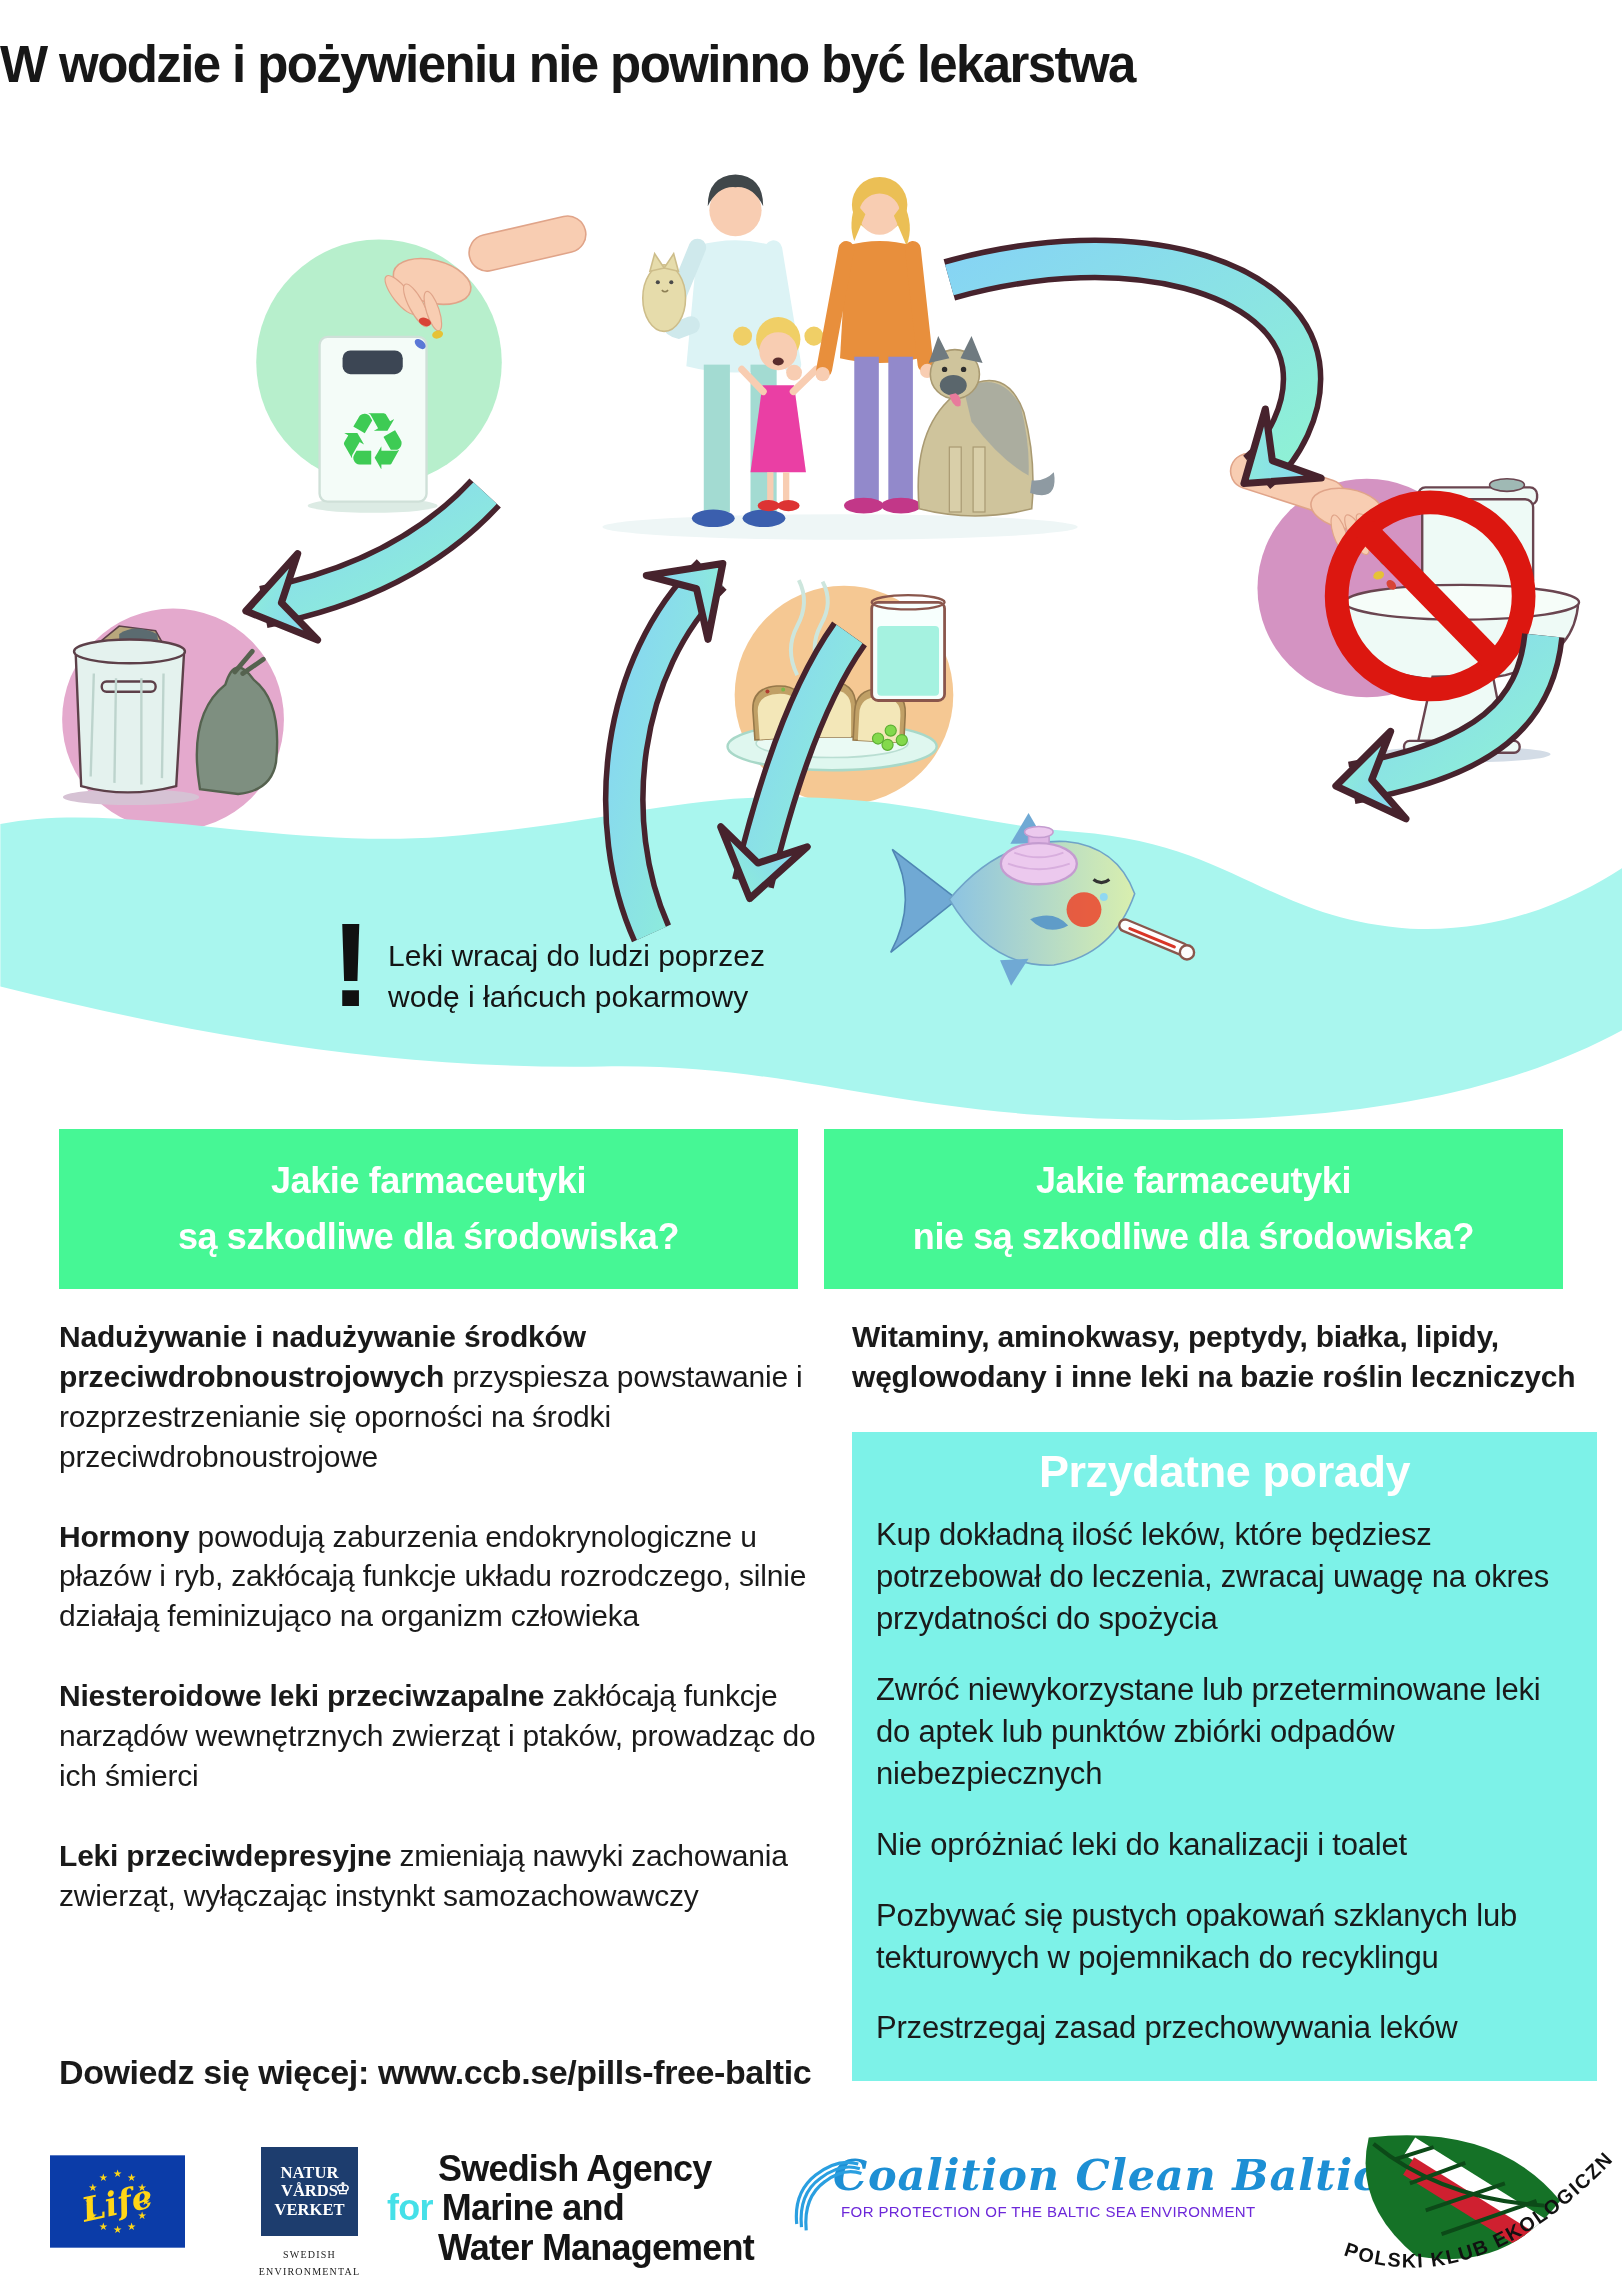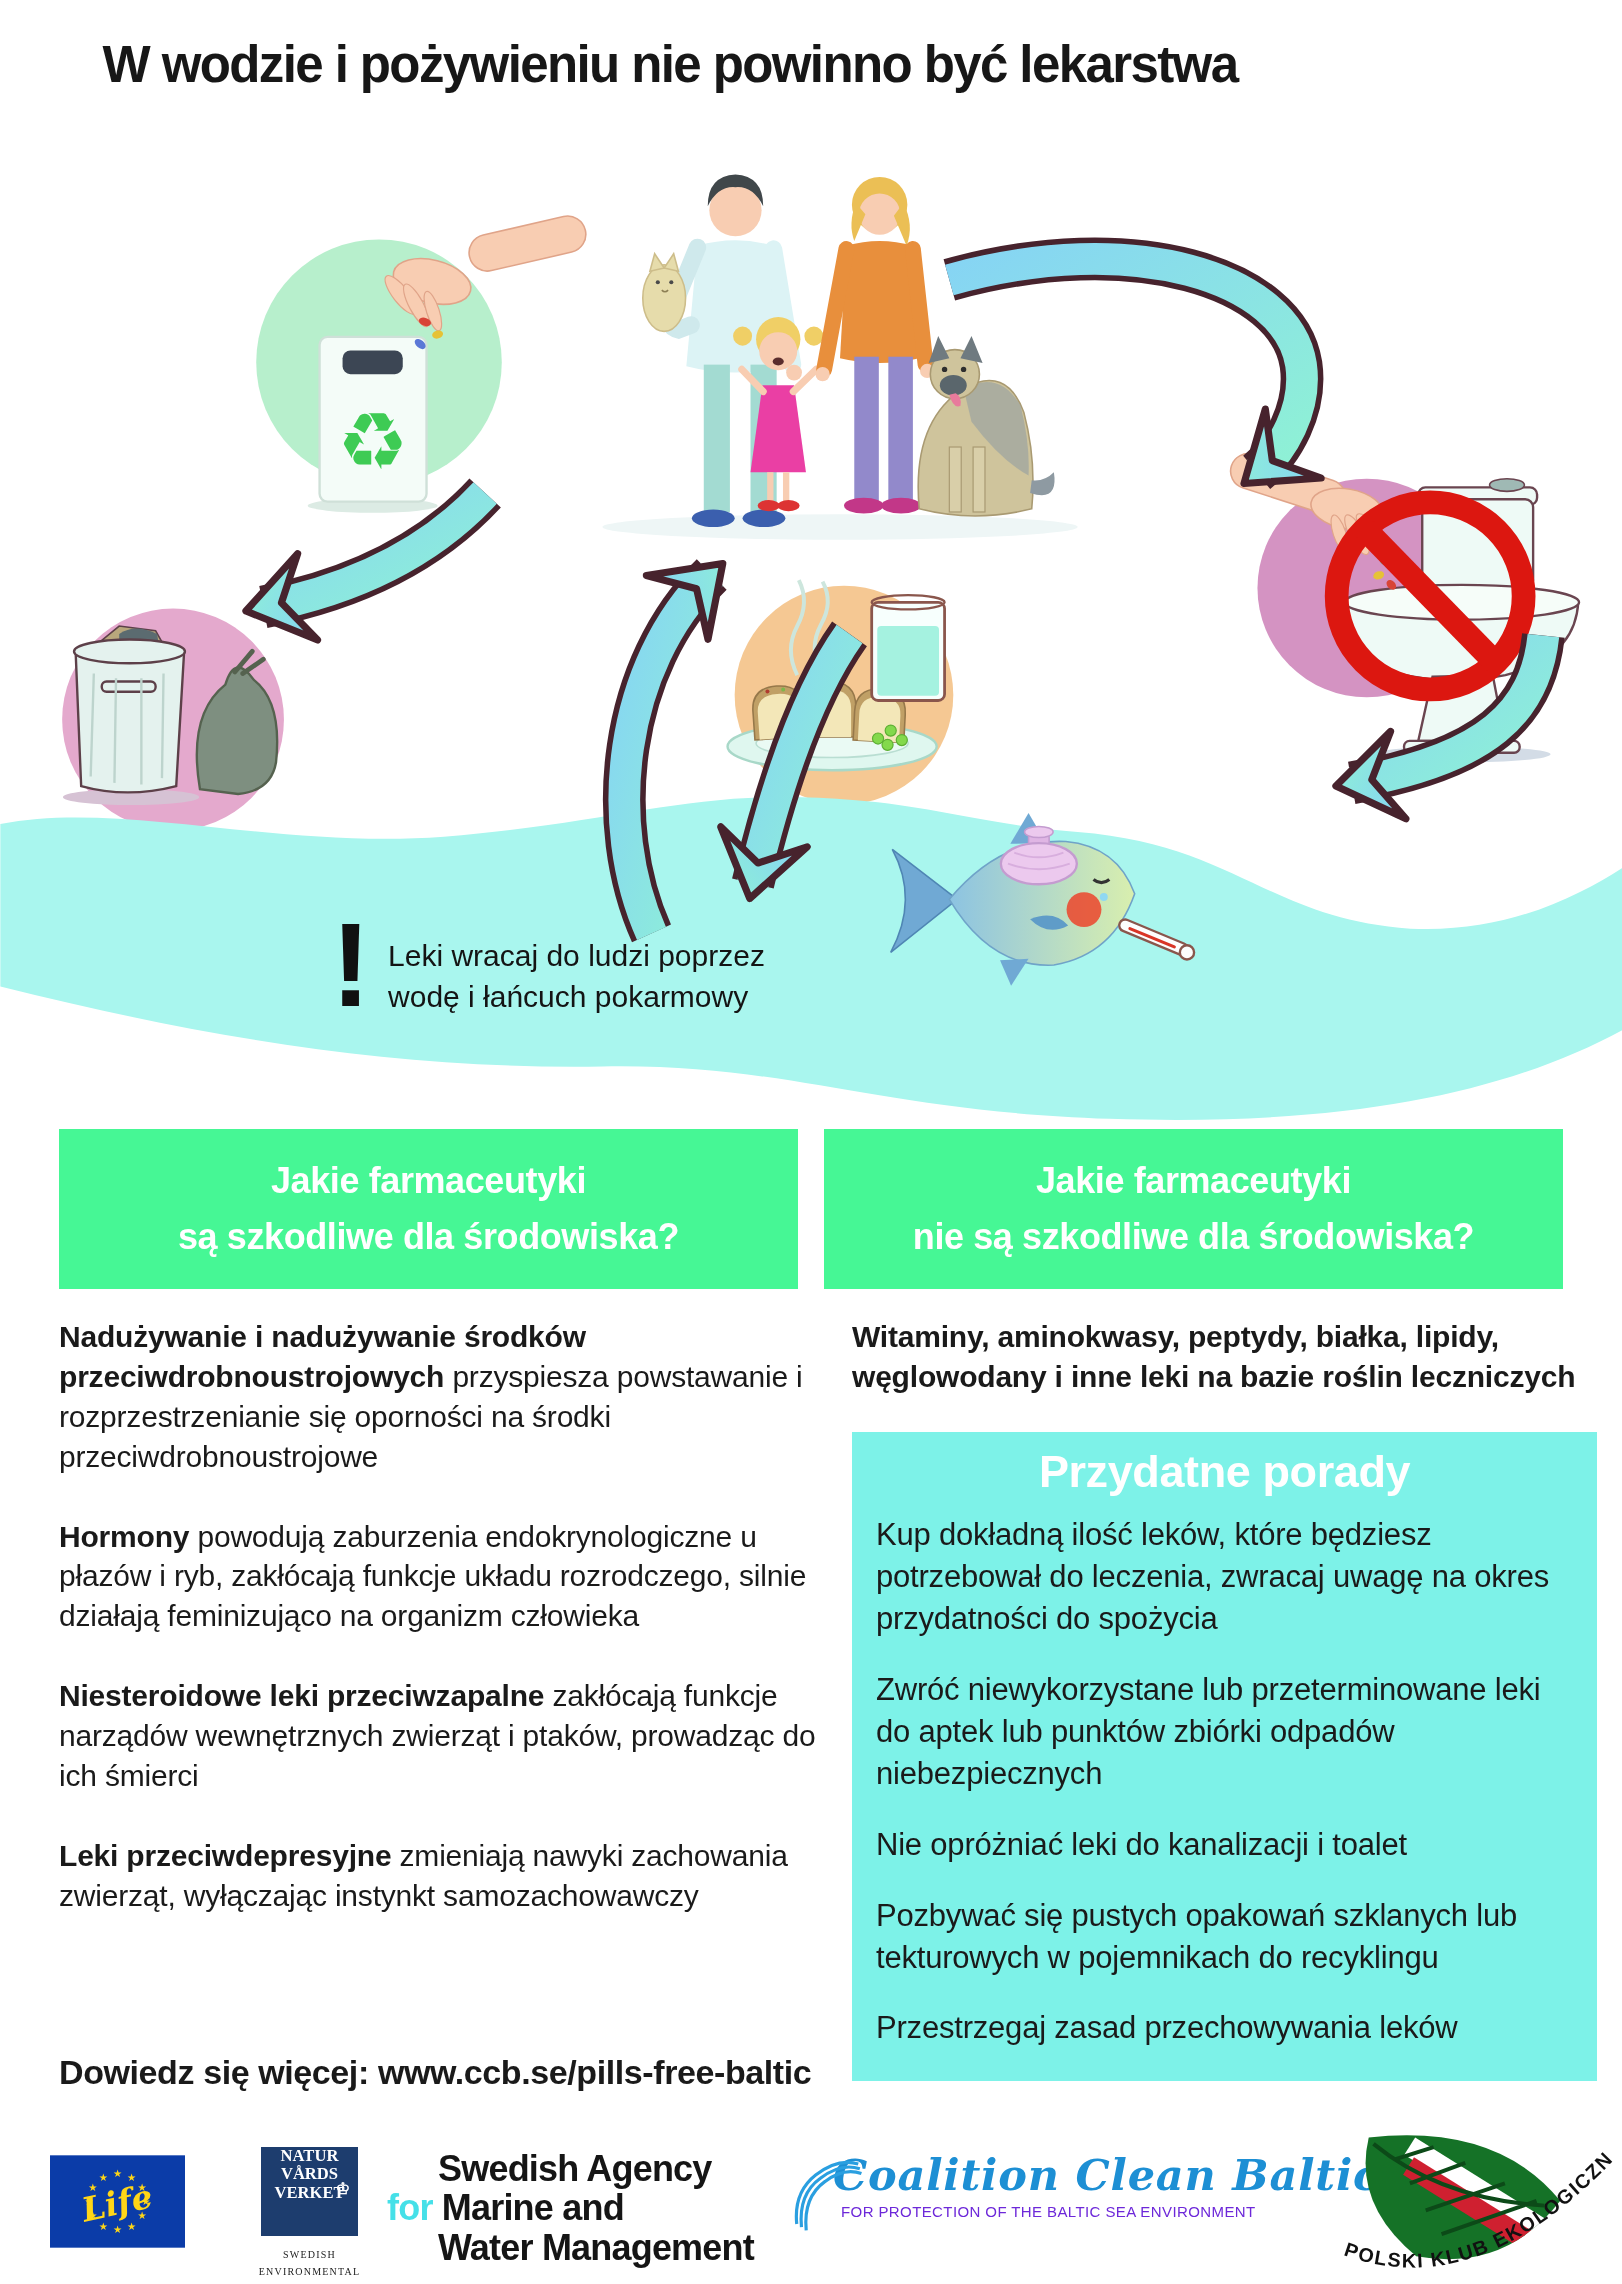--- a/index.html
+++ b/index.html
@@ -1,21 +1,21 @@
 <!DOCTYPE html>
 <html style="font-size:12.7px"><head>
 <meta charset="utf-8">
 <style>
   html,body{margin:0;padding:0;}
   body{
     width:1623px;height:2284px;position:relative;background:#ffffff;
     font-family:"Liberation Sans", sans-serif;color:#1a1a1a;overflow:hidden;
   }
   .page-title{
-    position:absolute;top:35px;left:0;width:1340px;text-align:center;
+    position:absolute;top:35px;left:0;width:1340px;text-align:left;
     font-size:51px;font-weight:bold;letter-spacing:-1.6px;color:#171717;
   }
   .illustration{position:absolute;top:127px;left:0;width:1623px;height:1006px;}
   .illustration svg{position:absolute;inset:0;}
   .wave-note{
     position:absolute;left:331px;top:792px;display:flex;gap:17.4px;align-items:flex-start;z-index:5;
   }
   .note-mark{font-size:119px;font-weight:bold;line-height:0.78;color:#111;}
   .note-text{font-size:30px;line-height:1.38;padding-top:16px;color:#141414;}
   .headers-row{
@@ -36,21 +36,21 @@
   .tip{font-size:31px;line-height:1.36;margin:0 0 28.5px 0;letter-spacing:-0.2px;}
   .tip:last-child{margin-bottom:4px;}
   .more-line{position:absolute;top:2053px;left:59px;font-size:34px;font-weight:bold;letter-spacing:-0.4px;}
   
   .logos{position:absolute;top:2139px;left:0;width:1623px;height:145px;}
   .logo-life{position:absolute;left:50px;top:16px;width:135px;height:93px;}
   .logo-epa{position:absolute;left:238px;top:8px;width:143px;text-align:center;}
   .epa-box{
     margin:0 auto;width:97px;height:89px;background:#1d3d6e;color:#fff;
     font-family:"Liberation Serif", serif;font-size:16.6px;font-weight:bold;
-    display:flex;flex-direction:column;line-height:1.1;position:relative;
+    display:flex;flex-direction:column;justify-content:center;line-height:1.1;position:relative;
   }
   .epa-crown{position:absolute;right:8px;top:33px;font-size:16px;color:#fff;}
   .epa-sub{margin-top:9.5px;font-family:"Liberation Serif", serif;font-size:10px;letter-spacing:1.2px;color:#222;line-height:1.7;}
   .logo-swam{position:absolute;left:387px;top:9.5px;font-weight:bold;font-size:36px;line-height:1.1;letter-spacing:-0.8px;color:#151515;}
   .swam-l1,.swam-l3{padding-left:51px;}
   .swam-for{color:#45e0e8;}
   .logo-ccb{position:absolute;left:792px;top:11px;width:475px;}
   .ccb-swoosh{position:absolute;left:0;top:-4.8px;}
   .ccb-name{
     padding-left:41px;font-family:"DejaVu Serif", serif;font-style:italic;font-weight:bold;

